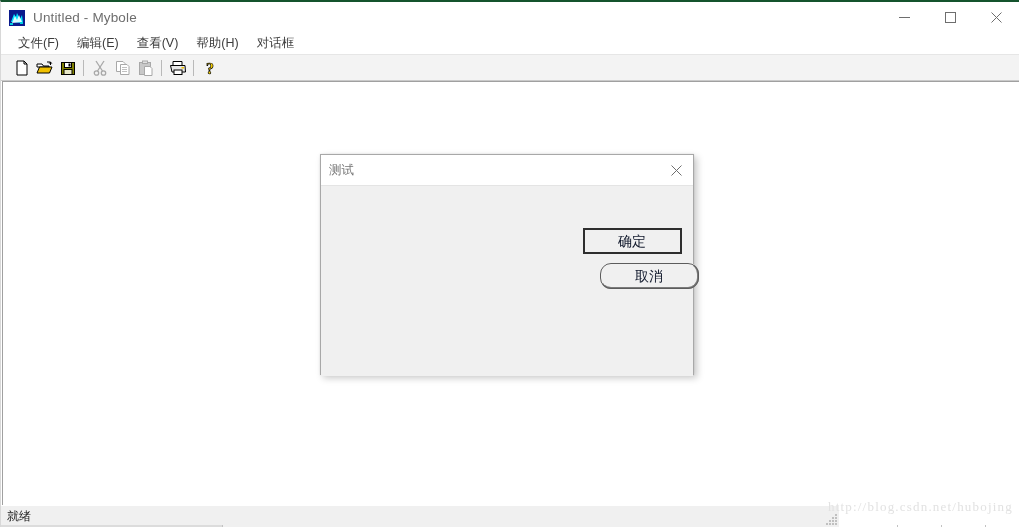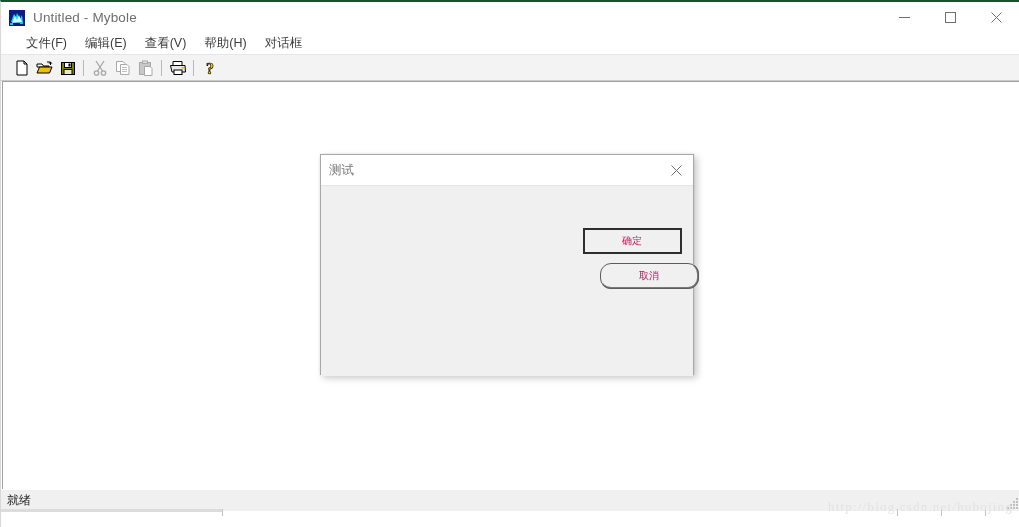--- a/index.html
+++ b/index.html
@@ -64,21 +64,21 @@
     cursor: default;
   }
   .win-btn svg { display: block; }
 
   
   .menubar {
     height: 21px;
     background: #ffffff;
     display: flex;
     align-items: center;
-    padding-left: 16px;
+    padding-left: 8px;
     border-bottom: 1px solid #e6e6e6;
     user-select: none;
   }
   .menu-item {
     font-size: 12.5px;
     color: #3c3c3c;
     padding: 2px 9px 3px 9px;
     cursor: default;
     white-space: nowrap;
     line-height: 15px;
@@ -164,22 +164,22 @@
     height: 190px;
     background: #f0f0f0;
   }
 
   .dlg-btn {
     position: absolute;
     width: 99px;
     height: 26px;
     background: #f0f0f0;
     font-family: "Liberation Sans", "DejaVu Sans", sans-serif;
-    font-size: 10px;
-    color: #be185d;
+    font-size: 14px;
+    color: #0f172a;
     text-align: center;
     line-height: 24px;
     cursor: default;
     box-sizing: border-box;
     border-top: 1px solid #f7f7f7;
     border-left: 1px solid #f0f0f0;
     border-right: 2px solid #7b7b7b;
     border-bottom: 2px solid #7b7b7b;
     outline: 1px solid #5c5c5c;
     outline-offset: -1px;
@@ -187,22 +187,22 @@
   .dlg-btn.default {
     outline: 2px solid #2e2e2e;
     outline-offset: -2px;
     font-weight: normal;
   }
 
   
   .statusbar {
     position: absolute;
     left: 0;
-    bottom: 16px;
-    width: 1019px;
+    bottom: 0;
+    width: 838px;
     height: 22px;
     background: #f0f0f0;
     border-top: 1px solid #ffffff;
     box-sizing: border-box;
     user-select: none;
   }
   .status-pane {
     position: absolute;
     top: 2px;
     height: 17px;

